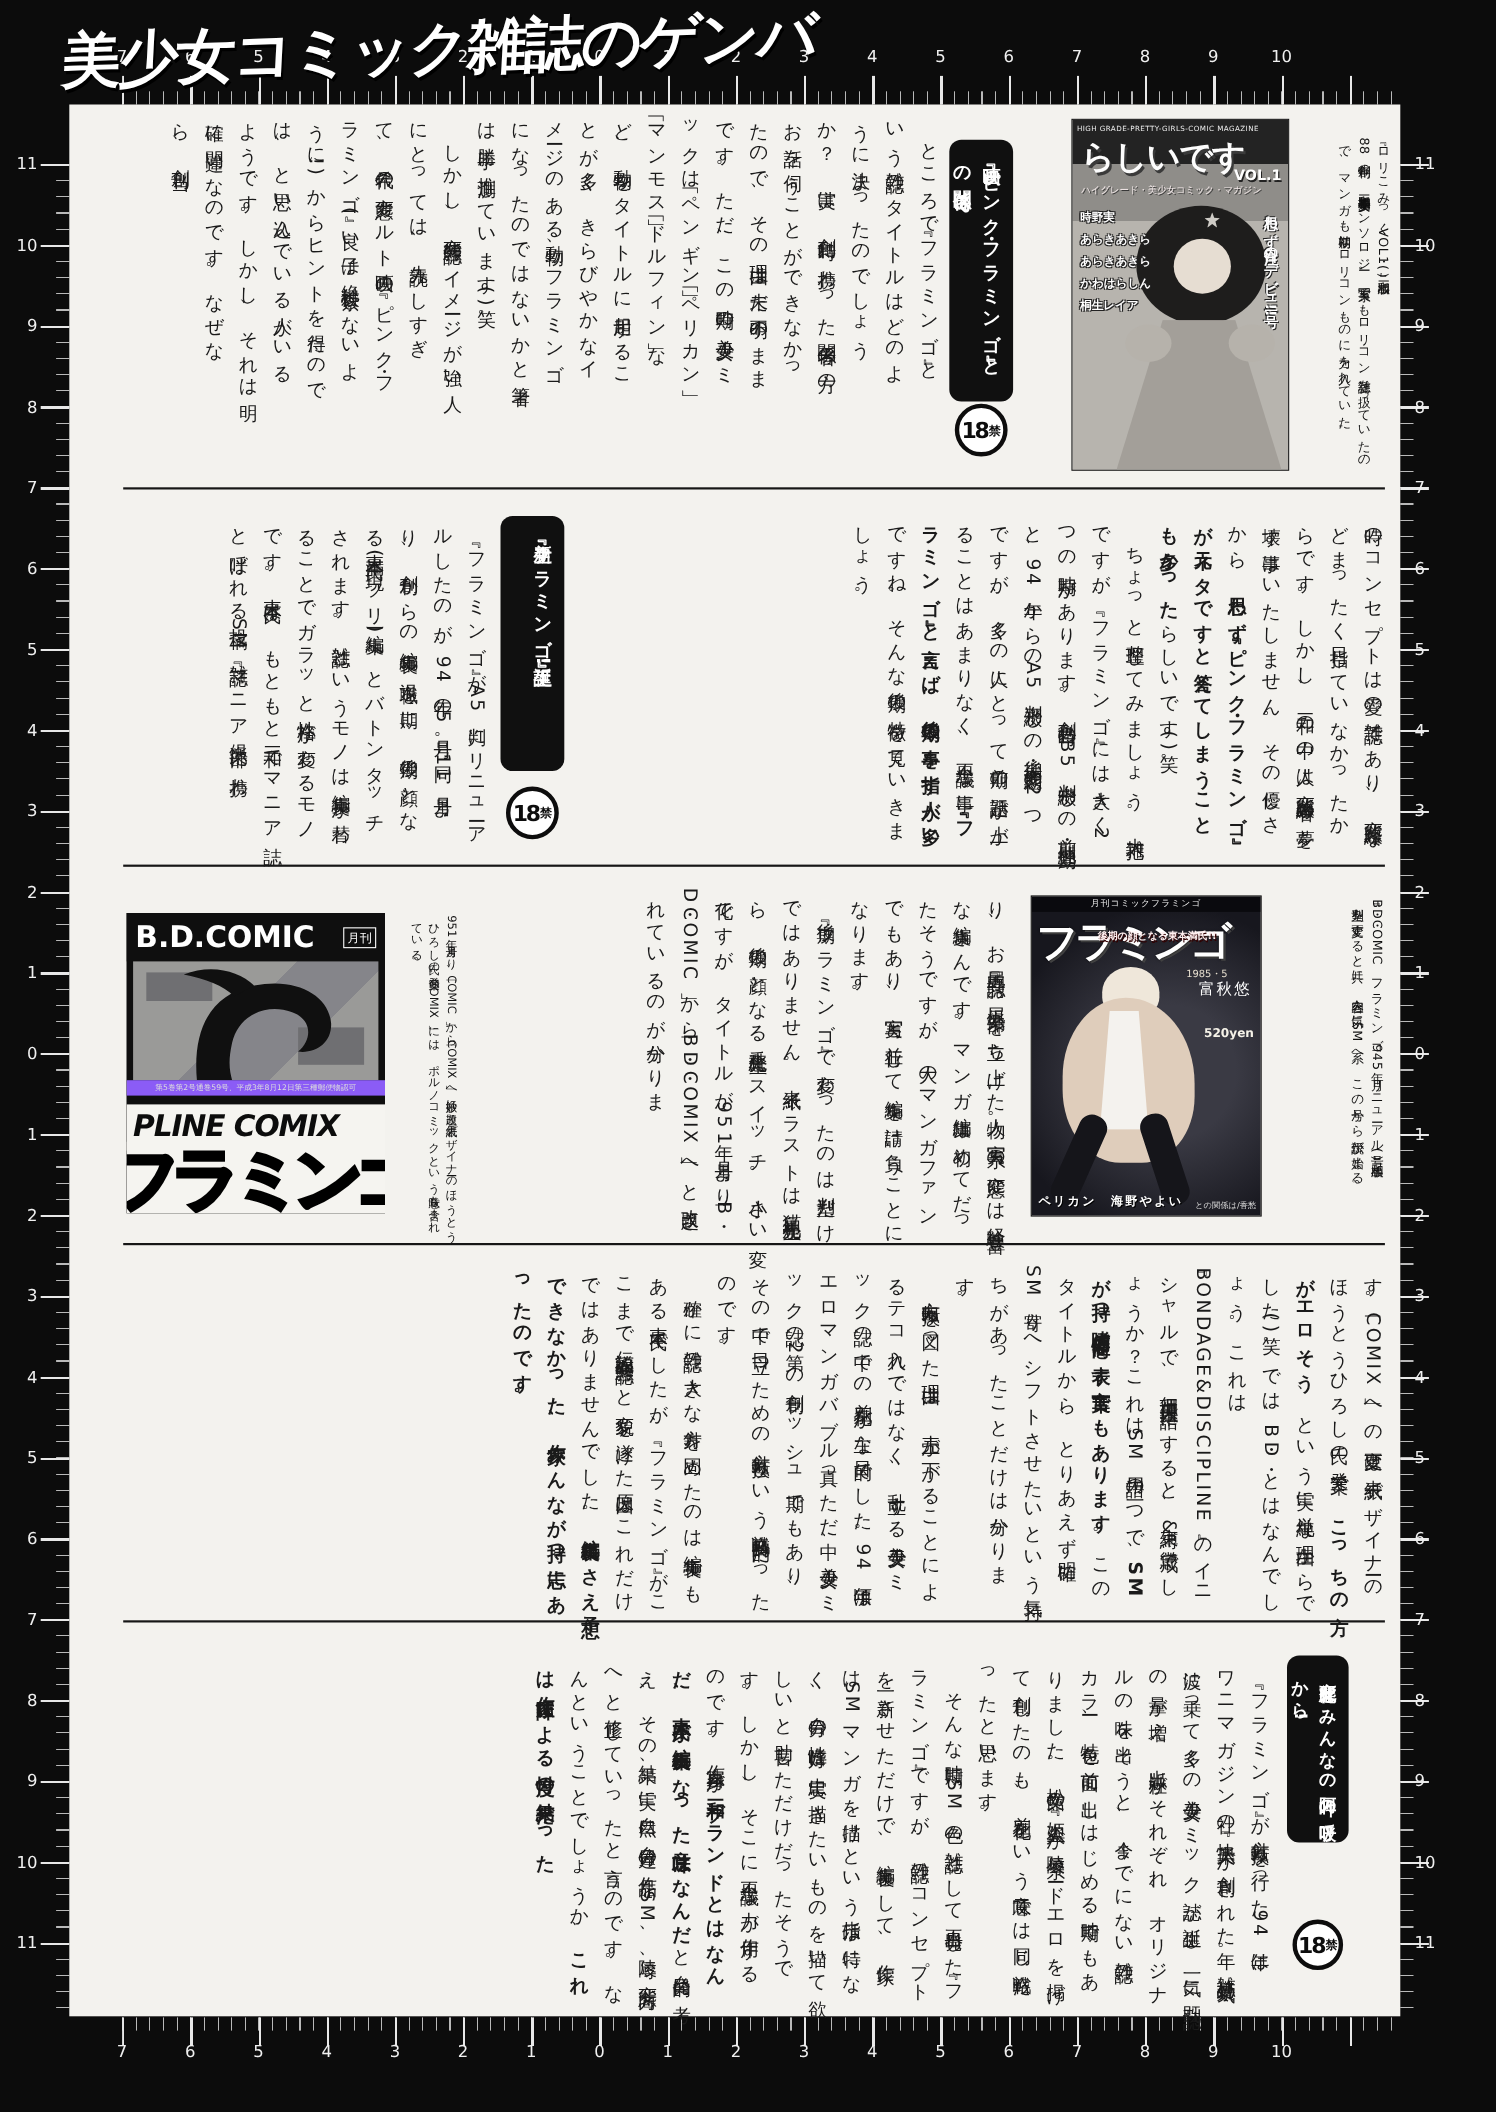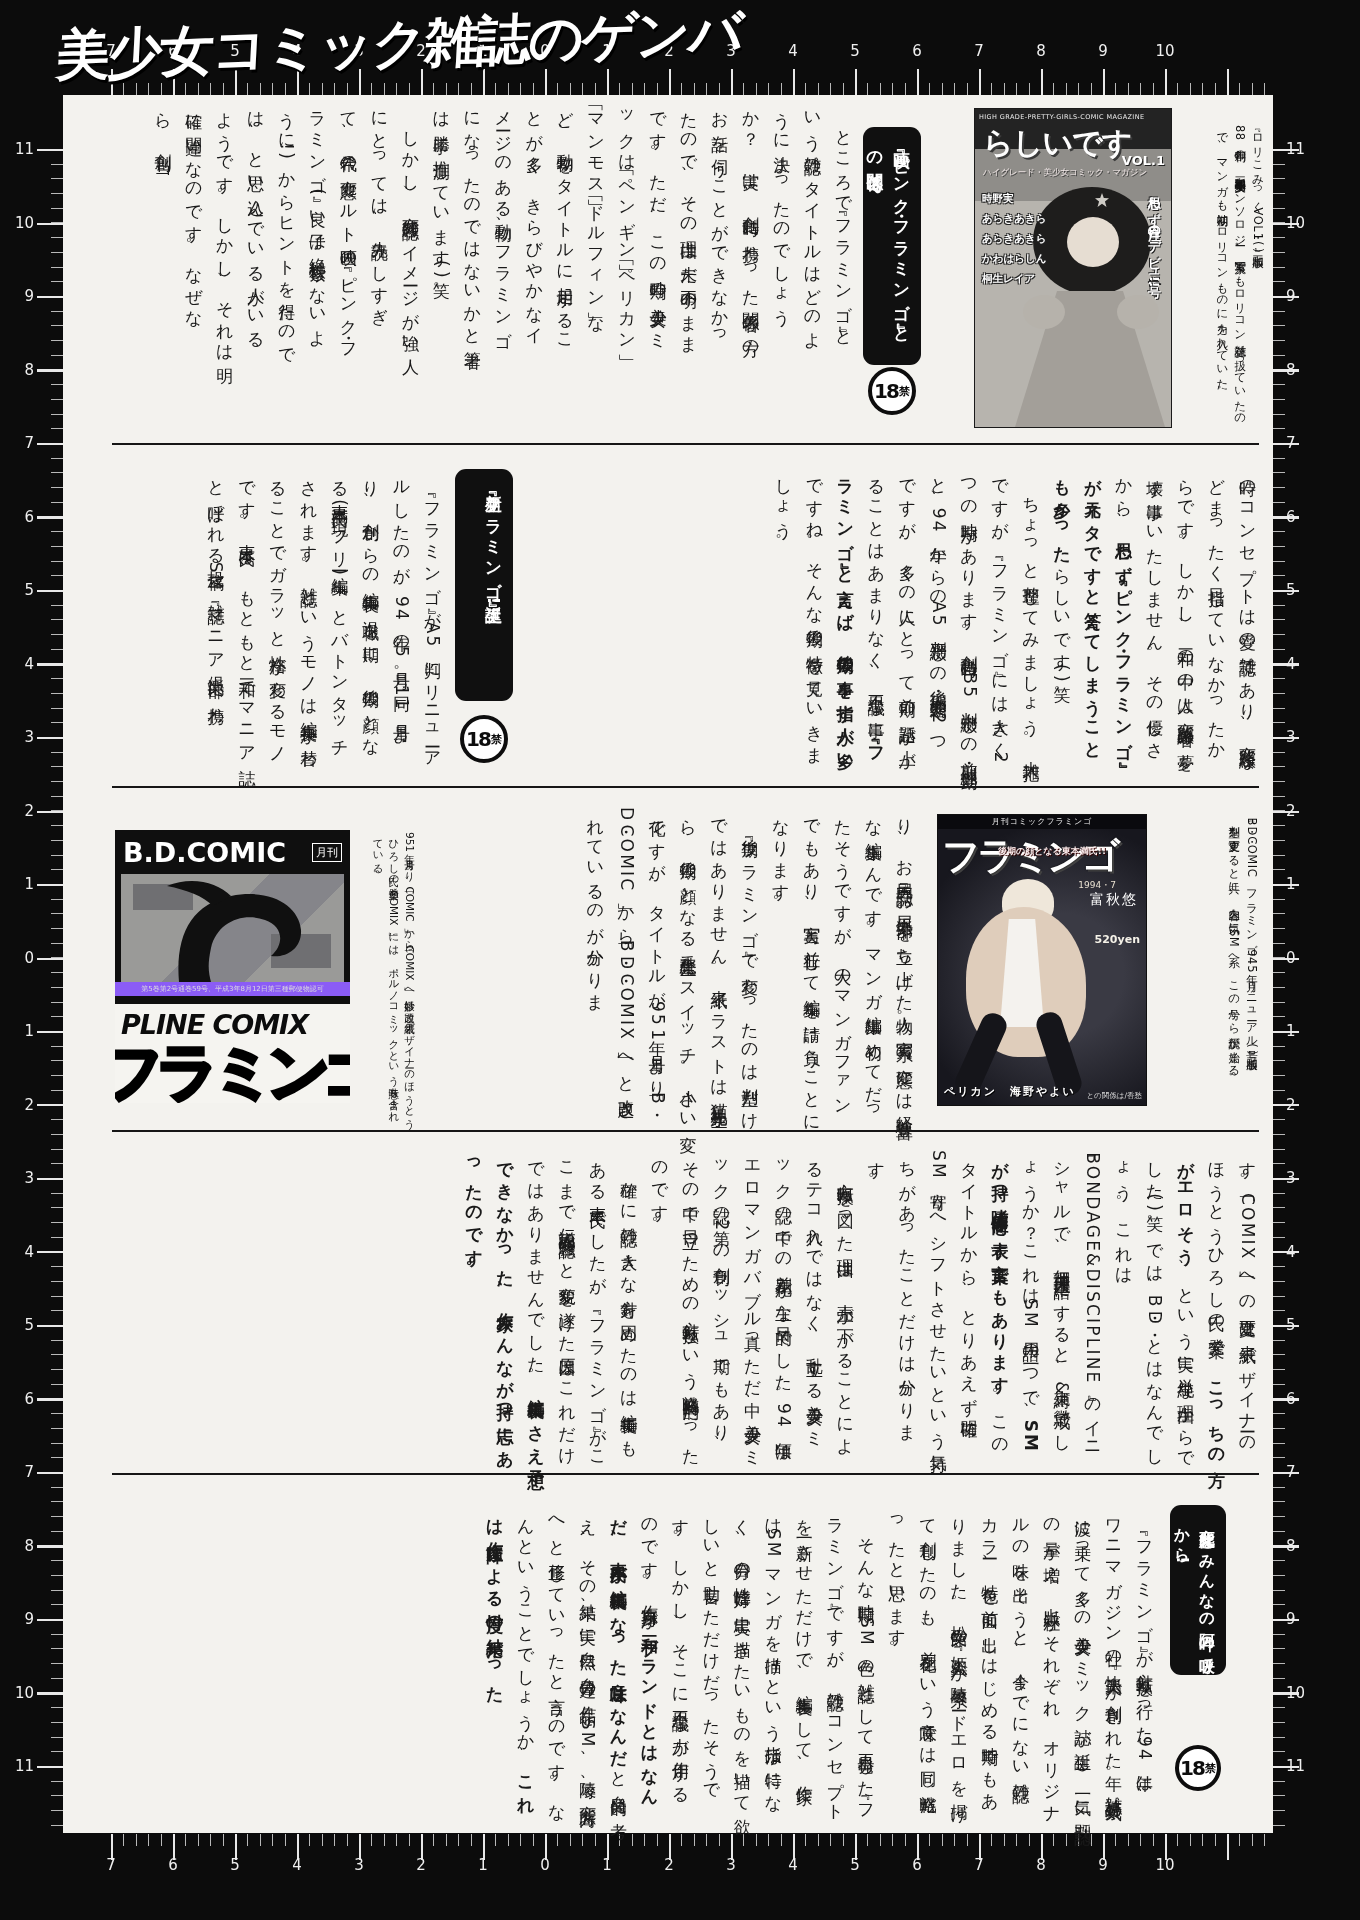--- a/index.html
+++ b/index.html
@@ -321,21 +321,21 @@
   <div id="cover3">
     <div class="c3-band">月刊コミックフラミンゴ</div>
     <div class="c3-logo">フラミンゴ</div>
     <div class="c3-burst">後期の顔となる東本満氏!!</div>
     <div class="c3-hair"></div>
     <div class="c3-body"></div>
     <div class="c3-suit"></div>
     <div class="c3-stock1"></div>
     <div class="c3-stock2"></div>
     <div class="c3-author">富秋悠</div>
-    <div class="c3-date">1994・7</div>
+    <div class="c3-date">1985・5</div>
     <div class="c3-price">520yen</div>
     <div class="c3-names">ペリカン　海野やよい</div>
     <div class="c3-credit">との関係は/香愁</div>
   </div>
 
   <div class="vtext cap" style="left:1097px;top:722px;width:100px;height:302px">
       <p><span>『B・D・COMIC フラミンゴ94年5月リニューアル号』(三和出版)</span></p>
       <p><span>判型を変更すると共に、内容を一気にSM系へ。この号から伝説が始まる。</span></p>
     </div>
 

